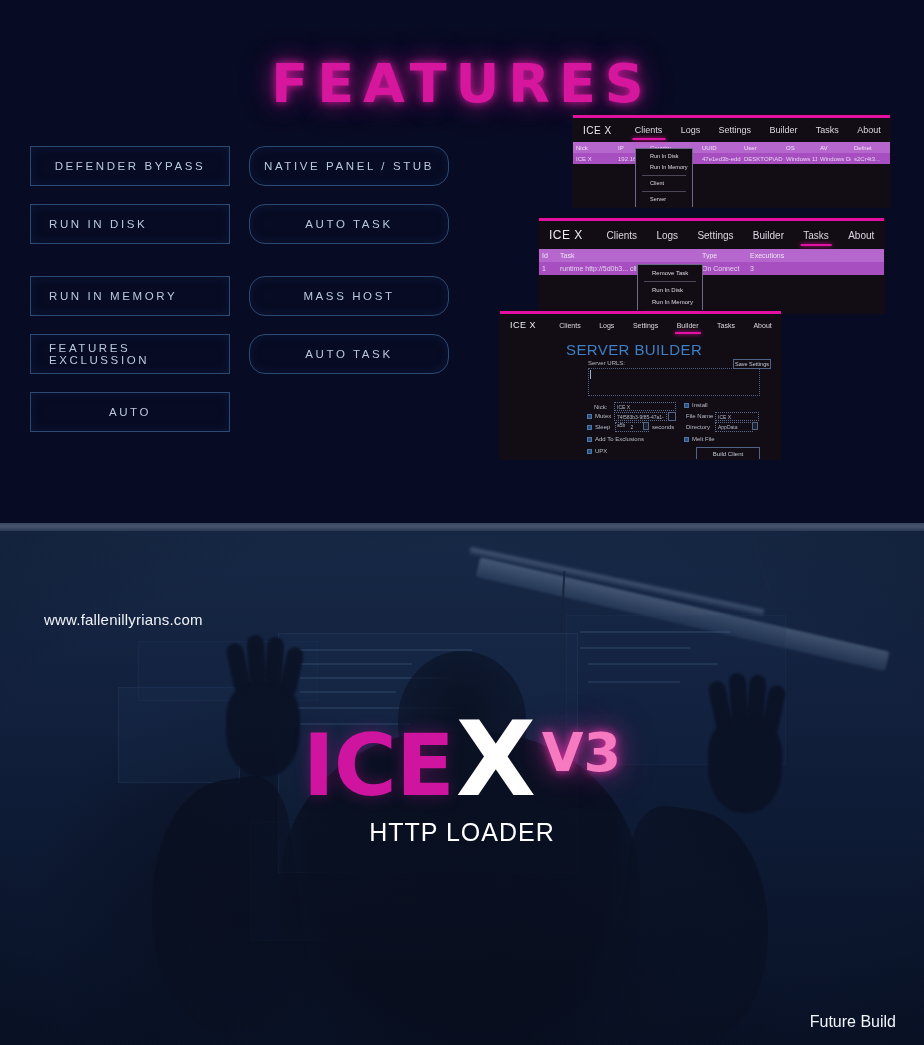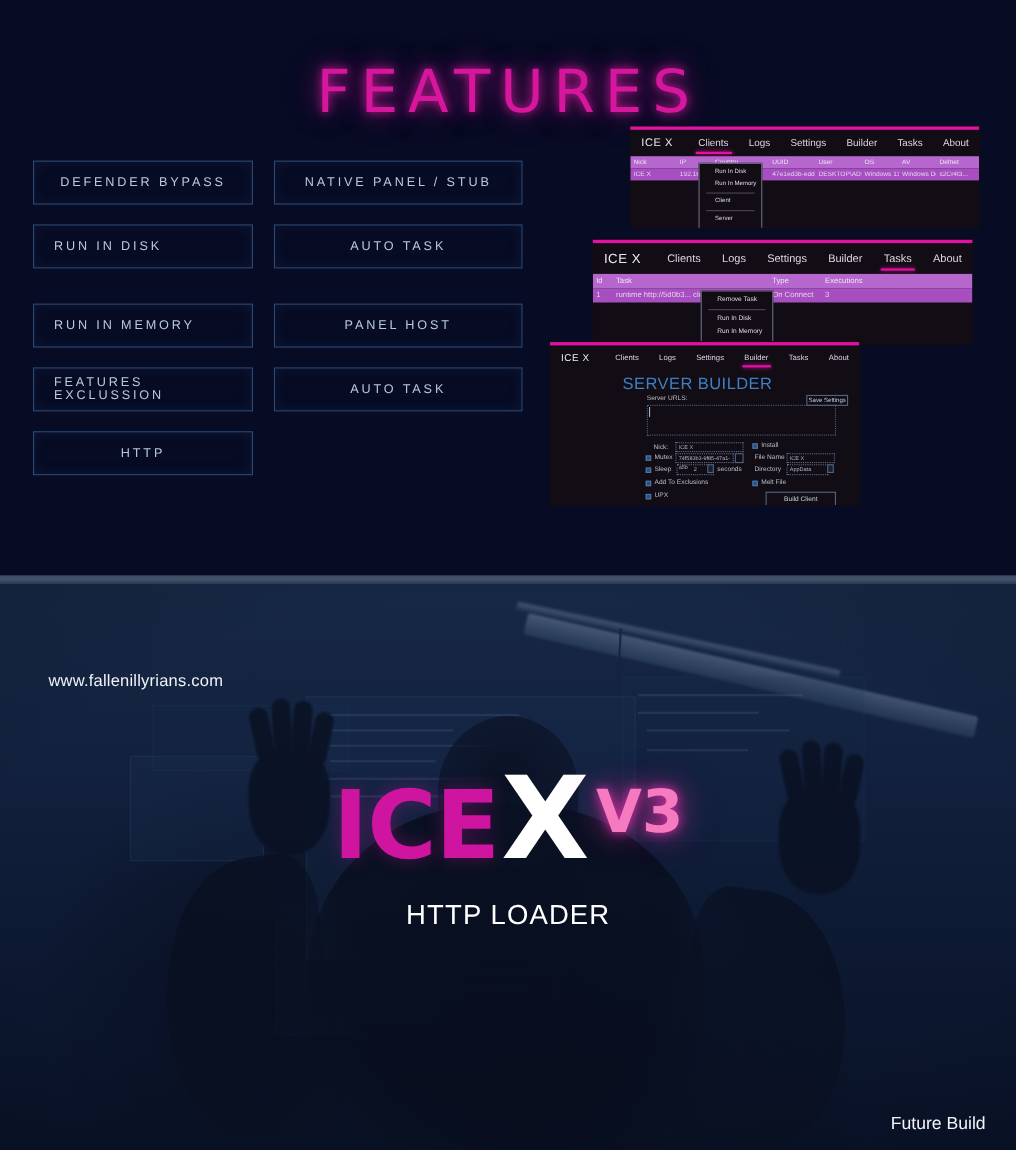--- a/index.html
+++ b/index.html
@@ -14,21 +14,21 @@
   
   .top-section {
     position: absolute; left: 0; top: 0; width: 924px; height: 523px;
     background: #070b23;
     overflow: hidden;
   }
   .features-title {
     position: absolute; left: 0; top: 52px; width: 924px;
     text-align: center;
     font-size: 54px;
-    font-weight: 400;
+    font-weight: 700;
     letter-spacing: 9px;
     color: #d6179d;
     text-shadow: 0 0 9px rgba(226,26,168,.85), 0 0 22px rgba(226,26,168,.55), 0 0 38px rgba(226,26,168,.3);
     font-family: "DejaVu Sans", sans-serif;
     -webkit-text-stroke: 0px;
   }
   
   .feature-grid {
     position: absolute; left: 30px; top: 146px;
     width: 445px;
@@ -40,21 +40,21 @@
     background: transparent;
     color: #b9c9dd;
     font-size: 11.5px;
     letter-spacing: 2.6px;
     display: flex; align-items: center;
     padding: 0 18px;
     font-family: "Liberation Sans", sans-serif;
     box-shadow: inset 0 0 12px rgba(30,60,110,.25);
   }
   .col-left  { width: 200px; }
-  .col-right { width: 226px; }
+  .col-right { width: 200px; border-radius: 16px; }
   .feat-btn.center { justify-content: center; padding: 0 8px; }
   .gap-small { height: 18px; }
   .gap-big   { height: 32px; }
 
   
   .panels { position: absolute; left: 0; top: 0; width: 924px; height: 523px; }
   .panel {
     position: absolute;
     background: #120d14;
     border-top: 3px solid #e211a4;
@@ -213,21 +213,21 @@
     position: absolute; inset: 0;
     background:
       radial-gradient(ellipse 120% 110% at 50% 50%, rgba(0,0,0,0) 42%, rgba(4,8,20,.55) 100%),
       linear-gradient(180deg, rgba(10,18,38,.25), rgba(6,12,28,.45));
   }
   .site-url {
     position: absolute; left: 44px; top: 80px;
     color: #f0f3f8; font-size: 15px; letter-spacing: .2px;
   }
   .logo-wrap {
-    position: absolute; left: 0; top: 167px; width: 924px; text-align: center;
+    position: absolute; left: 0; top: 182px; width: 924px; text-align: center;
   }
   .logo-line { display: inline-flex; align-items: baseline; }
   .logo-ice {
     font-family: "DejaVu Sans", sans-serif;
     font-size: 86px; font-weight: 700; letter-spacing: -1px;
     color: #cf14a0;
     text-shadow: 0 0 16px rgba(207,20,160,.35);
   }
   .logo-x {
     font-family: "DejaVu Sans", sans-serif;
@@ -264,30 +264,30 @@
         <div class="feat-btn col-right center">NATIVE PANEL / STUB</div>
       </div>
       <div class="gap-small"></div>
       <div class="feat-row">
         <div class="feat-btn col-left">RUN IN DISK</div>
         <div class="feat-btn col-right center">AUTO TASK</div>
       </div>
       <div class="gap-big"></div>
       <div class="feat-row">
         <div class="feat-btn col-left">RUN IN MEMORY</div>
-        <div class="feat-btn col-right center">PANEL HOST</div>
+        <div class="feat-btn col-right center">MASS HOST</div>
       </div>
       <div class="gap-small"></div>
       <div class="feat-row">
         <div class="feat-btn col-left">FEATURES EXCLUSSION</div>
         <div class="feat-btn col-right center">AUTO TASK</div>
       </div>
       <div class="gap-small"></div>
       <div class="feat-row">
-        <div class="feat-btn col-left center">HTTP</div>
+        <div class="feat-btn col-left center">AUTO</div>
       </div>
     </div>
 
     <div class="panels">
 
       <div class="panel" id="panel1">
         <div class="panel-bar">
           <span class="panel-brand">ICE X</span>
           <span class="panel-tabs">
             <span class="panel-tab active">Clients</span>

